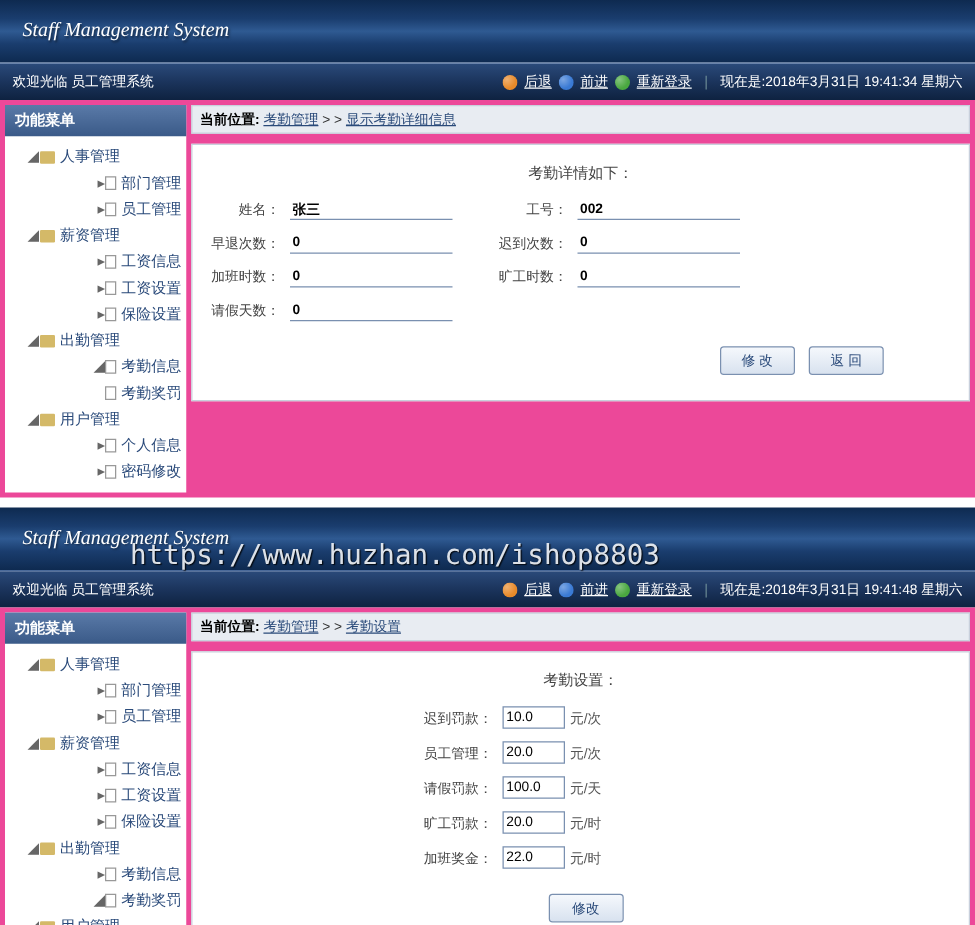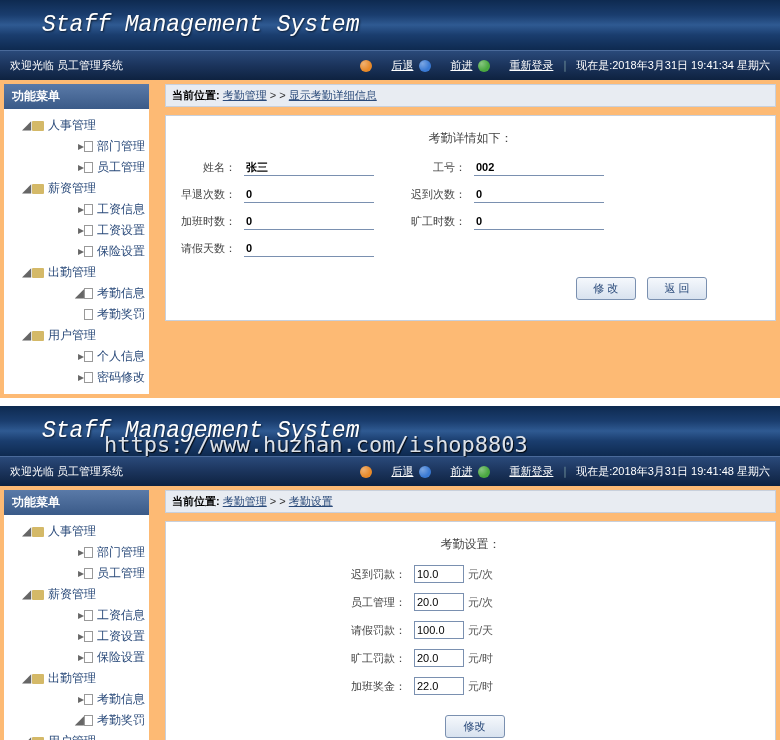--- a/index.html
+++ b/index.html
@@ -3,57 +3,57 @@
 <meta charset="utf-8">
 <style>
 * { margin: 0; padding: 0; box-sizing: border-box; }
 body { font-family: Arial, sans-serif; font-size: 12px; background: #fff; width: 780px; }
 .panel { margin-bottom: 8px; }
 .header-banner {
   background: linear-gradient(to bottom, #0e2a50 0%, #1a3d6e 30%, #2f5a92 50%, #1a3d6e 70%, #0e2a50 100%);
   height: 50px; display: flex; align-items: center; padding-left: 18px;
 }
 .header-banner .title {
-  font-family: Liberation Mono, monospace; font-size: 23px; font-style: italic;
-  color: #fff; text-shadow: 1px 1px 2px rgba(0,0,0,0.6); margin-left: 24px;
+  font-family: Liberation Serif, serif; font-size: 16px; font-style: italic;
+  color: #fff; text-shadow: 1px 1px 2px rgba(0,0,0,0.6);
 }
 .topbar {
   background: linear-gradient(to bottom, #2a4a7a 0%, #1b345c 50%, #0e2240 100%);
   color: #fff; height: 30px; display: flex; align-items: center;
   padding: 0 10px; font-size: 11px; border-top: 1px solid #4a6a9a;
 }
 .topbar .left { flex: 1; }
-.topbar a { color: #fff; text-decoration: underline; margin-left: 17px; }
+.topbar a { color: #fff; text-decoration: underline; margin-left: 3px; }
 .topbar .sep { margin: 0 6px; color: #8aa; }
 .dot {
   display: inline-block; width: 12px; height: 12px; border-radius: 50%;
   vertical-align: middle; margin-right: 2px;
   background: radial-gradient(circle at 30% 30%, #fff5, transparent 60%);
 }
 .dot.orange { background-color: #e88a2a; }
 .dot.blue { background-color: #3a7ad4; }
 .dot.green { background-color: #4aa840; }
-.layout { display: flex; background: #fdba74; }
+.layout { display: flex; background: #ec4899; }
 .sidebar { width: 145px; background: #fff; margin: 4px; }
 .sidebar-title {
   background: linear-gradient(to bottom, #5a7aa8, #3a5a88);
   color: #fff; font-size: 12px; padding: 4px 8px; font-weight: bold;
 }
 .tree { list-style: none; padding: 6px 4px; }
 .tree li { padding: 2px 0; }
 .tree .lvl1 { padding-left: 14px; color: #2a4a7a; }
 .tree .lvl2 { padding-left: 32px; color: #555; text-align: right; }
 .tree .caret { display: inline-block; width: 10px; color: #666; }
 .tree .folder-icon, .tree .file-icon {
   display: inline-block; width: 12px; height: 10px; margin-right: 4px; vertical-align: middle;
 }
 .tree .folder-icon { background: #d4b968; border-radius: 1px; }
 .tree .file-icon { background: #fff; border: 1px solid #999; width: 9px; height: 11px; }
 .tree a { color: #2a4a7a; text-decoration: none; }
-.content { flex: 1; margin: 4px 4px 4px 12px; }
+.content { flex: 1; margin: 4px 4px 4px 0; }
 .breadcrumb {
   background: #e8ecf2; border: 1px solid #c8d0dc; padding: 3px 6px;
   font-size: 11px; color: #333;
 }
 .breadcrumb b { color: #000; }
 .breadcrumb a { color: #2a4a7a; }
 .form-box {
   border: 1px solid #c8d0dc; margin-top: 8px; padding: 14px 8px 20px;
   background: #fff; min-height: 200px;
 }

